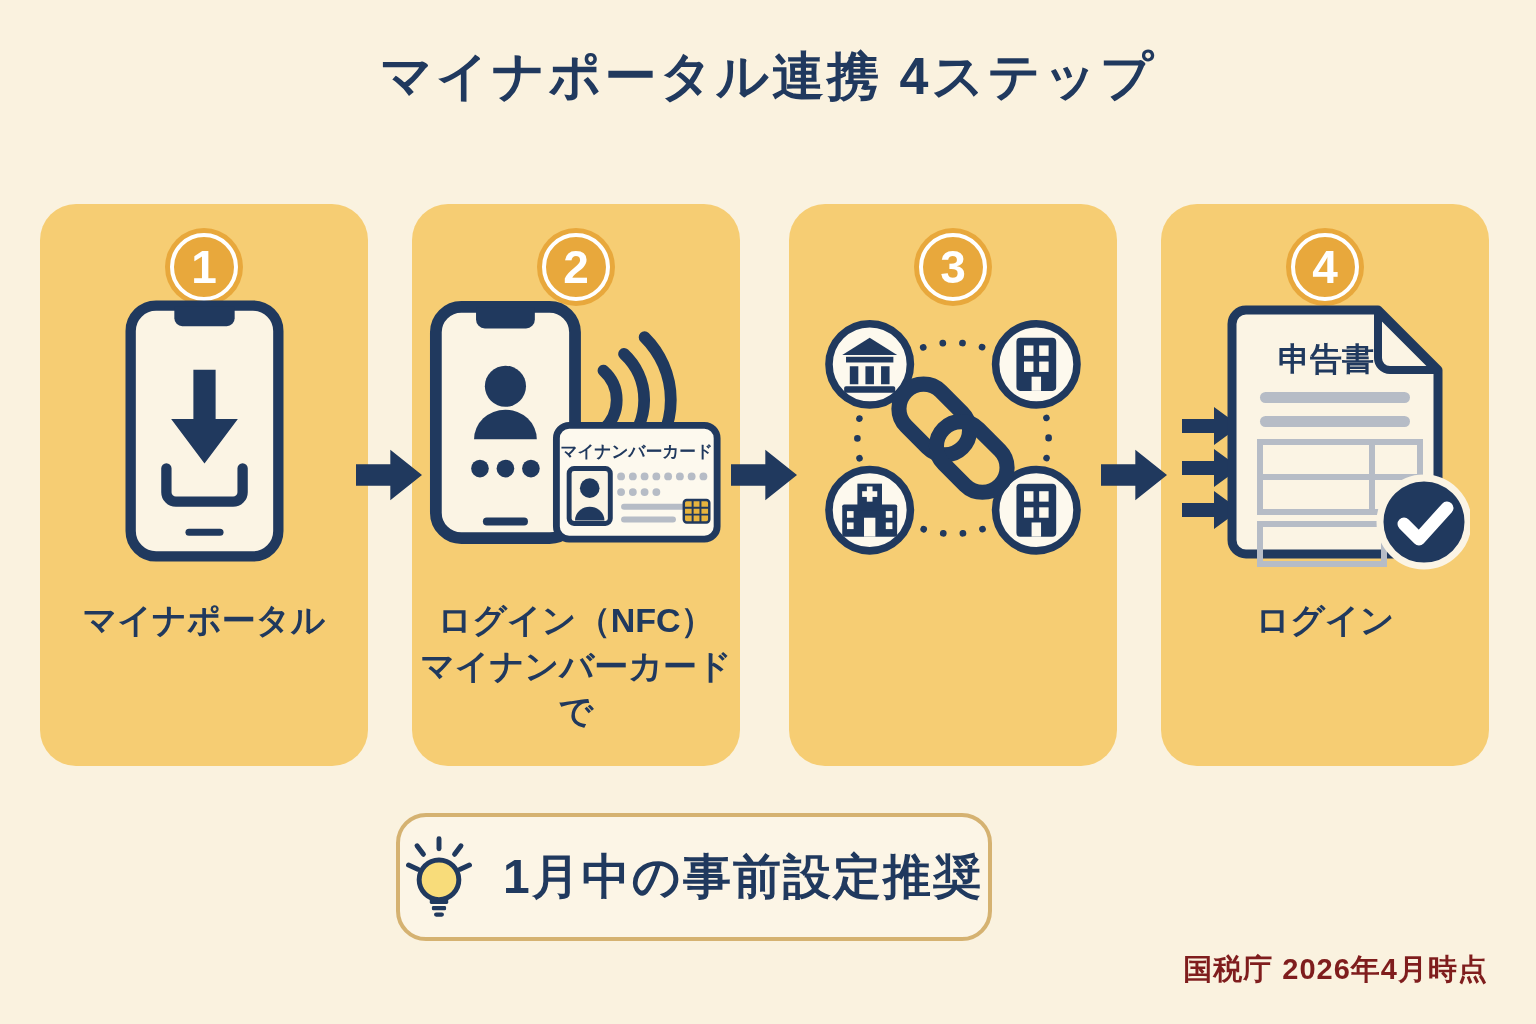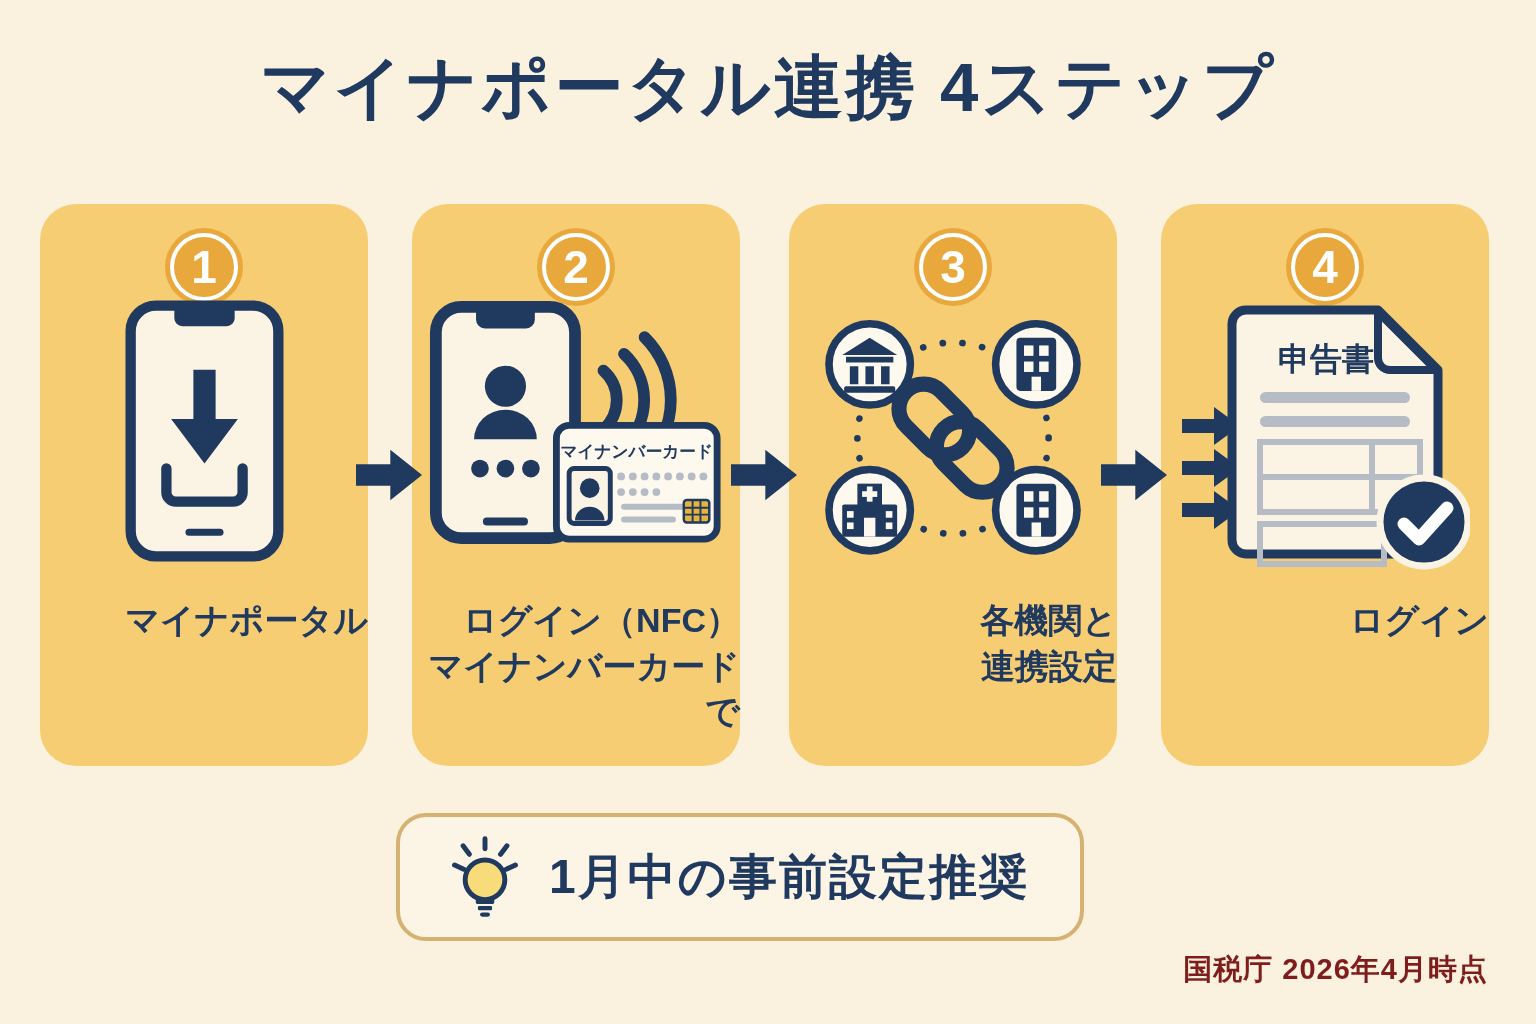--- a/index.html
+++ b/index.html
@@ -7,21 +7,21 @@
     width:1536px;height:1024px;overflow:hidden;
     background:#FAF2DF;
     font-family:"Liberation Sans","DejaVu Sans",sans-serif;
     color:#20395E;
   }
   .stage{position:relative;width:1536px;height:1024px;}
 
   .title{
     position:absolute;top:42px;left:0;width:100%;
     margin:0;text-align:center;
-    font-size:69px;font-weight:800;letter-spacing:3px;
+    font-size:52px;font-weight:800;letter-spacing:3px;
     color:#20395E;
   }
 
   .card{
     position:absolute;top:204px;width:328px;height:562px;
     background:#F6CD73;border-radius:36px;
   }
   .card.c1{left:40px;}
   .card.c2{left:412px;}
   .card.c3{left:789px;}
@@ -40,34 +40,34 @@
     position:relative;color:#FFFFFF;font-size:46px;font-weight:800;line-height:1;
   }
 
   .icon-zone{
     position:absolute;top:96px;left:0;right:0;height:286px;
     display:flex;align-items:flex-start;justify-content:center;
   }
 
   .caption{
     position:absolute;top:394px;left:0;width:100%;
-    text-align:right;font-size:34px;font-weight:800;line-height:1.34;
+    text-align:center;font-size:34px;font-weight:800;line-height:1.34;
     color:#20395E;
   }
 
   .flow-arrow{
     position:absolute;top:447px;width:66px;height:56px;background:#20395E;
     clip-path:polygon(0 31%,52% 31%,52% 5%,100% 50%,52% 95%,52% 69%,0 69%);
   }
   .flow-arrow.a1{left:356px;}
   .flow-arrow.a2{left:731px;}
   .flow-arrow.a3{left:1101px;}
 
   .note{
-    position:absolute;left:396px;top:813px;width:688px;height:128px;
+    position:absolute;left:396px;top:813px;width:596px;height:128px;
     box-sizing:border-box;
     background:#FCF5E6;border:4px solid #D5B271;border-radius:30px;
     display:flex;align-items:center;justify-content:center;gap:30px;
   }
   .note-text{font-size:48px;font-weight:800;color:#20395E;letter-spacing:2px;}
 
   .footer{
     position:absolute;right:48px;top:950px;
     font-size:29px;font-weight:600;color:#7f1d1d;letter-spacing:1px;
   }
@@ -220,24 +220,20 @@
                 <rect x="3" y="-3" width="10" height="11"></rect>
               <rect x="-5" y="13" width="10" height="15"></rect>
             </g>
           </g>
         </g>
         <g transform="translate(150,146) rotate(-45)" fill="none" stroke="#20395E" stroke-width="16">
           <rect x="-26" y="-70" width="52" height="84" rx="26"></rect>
           <rect x="-26" y="-14" width="52" height="84" rx="26"></rect>
         </g>
       </svg>
-    </div>
-    <div class="caption">
-      <div>各機関と</div>
-      <div>連携設定</div>
     </div>
   </section>
 
   <section class="card c4">
     <div class="badge">
       <i class="ring"></i>
       <span class="num">4</span>
     </div>
     <div class="icon-zone">
       <svg width="290" height="272" viewBox="0 0 290 272">

